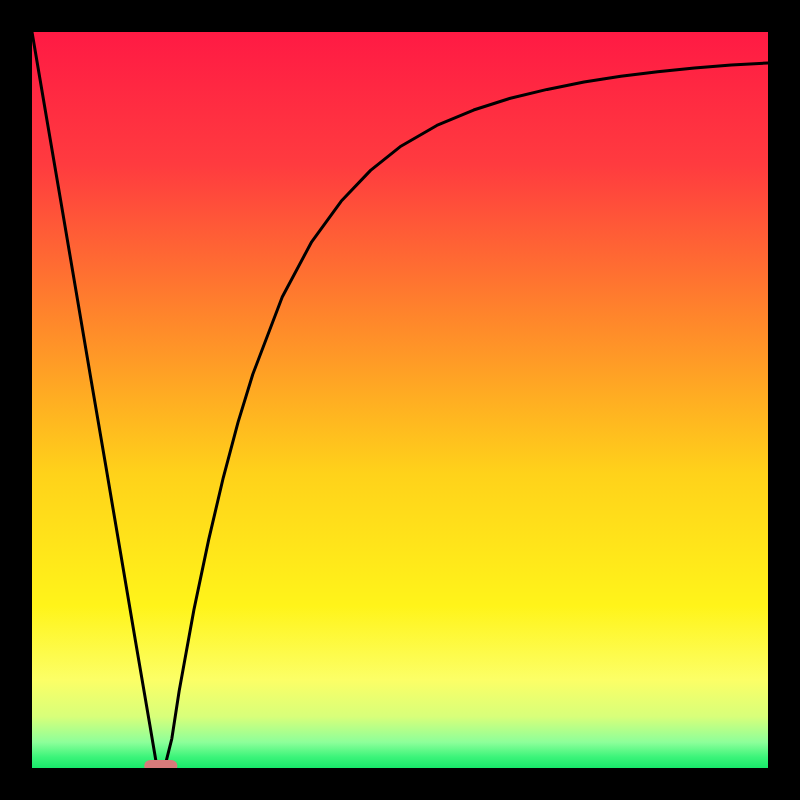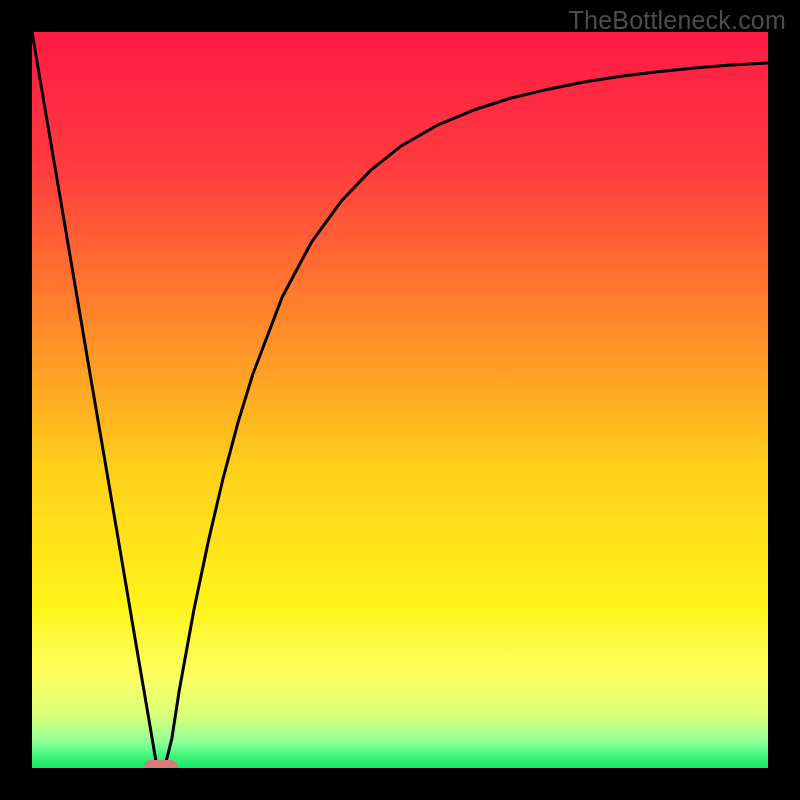--- a/index.html
+++ b/index.html
@@ -56,14 +56,13 @@
             <stop offset="96.50%" stop-color="#8dff9a"></stop>
             <stop offset="98.50%" stop-color="#3cf47a"></stop>
             <stop offset="100.00%" stop-color="#18e86a"></stop>
           </linearGradient>
         </defs>
         <rect x="0" y="0" width="736" height="736" fill="url(#bg-grad)"></rect>
         <path d="M0.00 0.00 L14.72 86.85 L29.44 172.96 L44.16 259.81 L58.88 346.66 L73.60 432.77 L88.32 519.62 L103.04 606.46 L117.76 692.58 L125.12 736.00 L132.48 736.00 L139.84 706.56 L147.20 658.72 L161.92 577.76 L176.64 507.84 L191.36 445.28 L206.08 390.08 L220.80 342.24 L250.24 264.96 L279.68 209.76 L309.12 169.28 L338.56 138.37 L368.00 114.82 L404.80 93.47 L441.60 78.02 L478.40 66.24 L515.20 57.41 L552.00 50.05 L588.80 44.16 L625.60 39.74 L662.40 36.06 L699.20 33.12 L736.00 30.91" fill="none" stroke="#000" stroke-width="3" stroke-linejoin="round" stroke-linecap="round"></path>
         <rect x="112.24" y="728.00" width="33.12" height="12" rx="6.00" ry="6.00" fill="#d77a7a"></rect>
       </svg>
   </div>
-  <div class="watermark">TheBottleneck.com</div>
 </div>
 
 </body></html>

